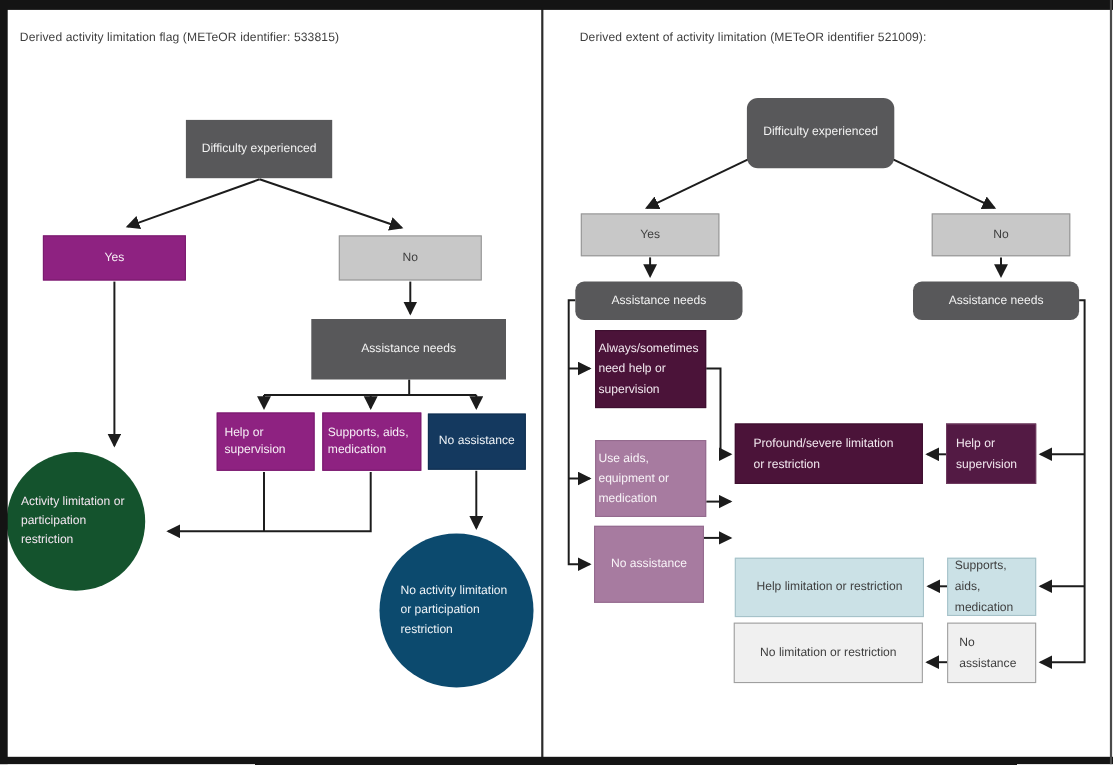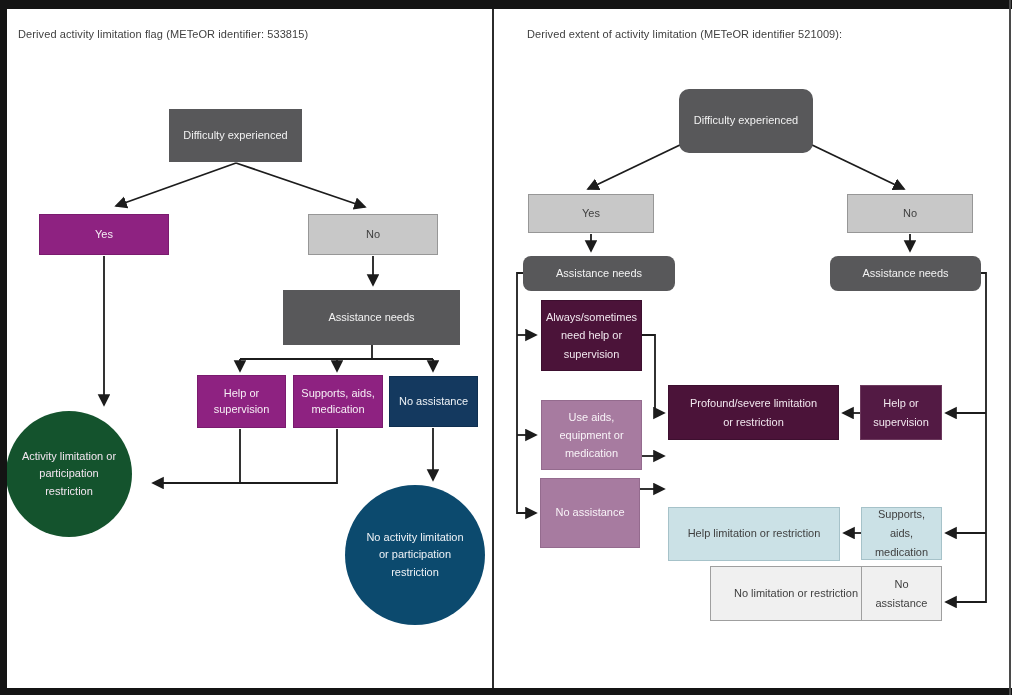--- a/index.html
+++ b/index.html
@@ -12,21 +12,21 @@
   .bar-left{left:0;top:0;width:7px;height:695px;}
   .edge-right{position:absolute;left:1009px;top:0;width:2px;height:695px;background:#4a4a4a;}
   .divider{position:absolute;left:492px;top:0;width:2px;height:695px;background:#2b2b2b;}
 
   svg.connectors{position:absolute;left:0;top:0;width:1012px;height:695px;pointer-events:none;}
   svg.connectors path{stroke:#1c1c1c;stroke-width:1.8;fill:none;}
 
   .title{position:absolute;color:#3f3f3f;font-size:11px;letter-spacing:.1px;white-space:nowrap;}
 
   .node{position:absolute;display:flex;align-items:center;justify-content:center;
-        text-align:center;font-size:11px;line-height:1.45;box-sizing:border-box;}
+        text-align:left;font-size:11px;line-height:1.45;box-sizing:border-box;}
   .dkgray{background:#58585a;color:#f2f2f2;}
   .ltgray{background:#c8c8c8;color:#3f3f3f;border:1px solid #979797;}
   .magenta{background:#8e2281;color:#f6eef5;border:1px solid #7a1b6e;}
   .navy{background:#14395f;color:#eef2f6;border:1px solid #0f2f50;}
   .plum{background:#4b1339;color:#f1e7ee;border:1px solid #3d0f2f;}
   .plum2{background:#531a44;color:#f1e7ee;border:1px solid #6d3a5e;}
   .mauve{background:#a77ba0;color:#f8f3f7;border:1px solid #946b8e;}
   .ltblue{background:#cbe1e6;color:#3f3f3f;border:1px solid #a6c2c9;}
   .pale{background:#f0f0f0;color:#3f3f3f;border:1px solid #9f9f9f;}
   .rounded{border-radius:10px;}
@@ -115,21 +115,21 @@
 
   <div class="node plum" style="left:668px;top:385px;width:171px;height:55px;padding:0 16px;line-height:1.7;">Profound/severe limitation or restriction</div>
 
   <div class="node plum2" style="left:860px;top:385px;width:82px;height:55px;padding:0 8px;line-height:1.7;">Help or supervision</div>
 
 
   <div class="node ltblue" style="left:668px;top:507px;width:172px;height:54px;">Help limitation or restriction</div>
 
   <div class="node ltblue" style="left:861px;top:507px;width:81px;height:53px;padding:0 6px;line-height:1.7;">Supports, aids, medication</div>
 
-  <div class="node pale" style="left:667px;top:566px;width:172px;height:55px;margin-left:43px;">No limitation or restriction</div>
+  <div class="node pale" style="left:667px;top:566px;width:172px;height:55px;">No limitation or restriction</div>
 
   <div class="node pale" style="left:861px;top:566px;width:81px;height:55px;padding:0 10px;line-height:1.7;">No assistance</div>
 
   <div class="divider"></div>
   <div class="bar bar-top"></div>
   <div class="bar bar-bottom"></div>
   <div class="bar bar-left"></div>
   <div class="edge-right"></div>
 </div>
 

